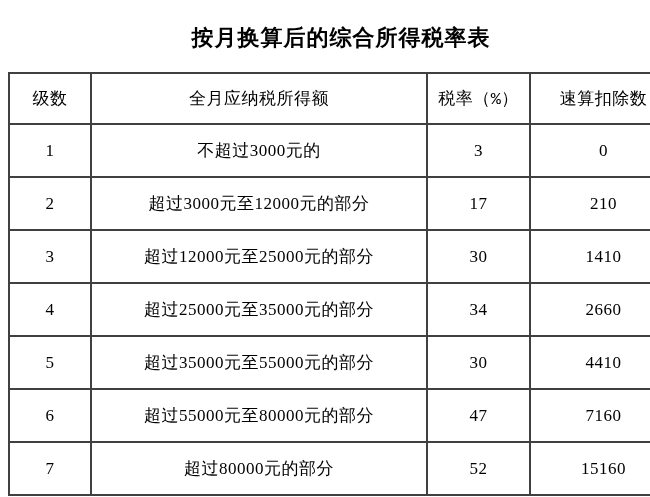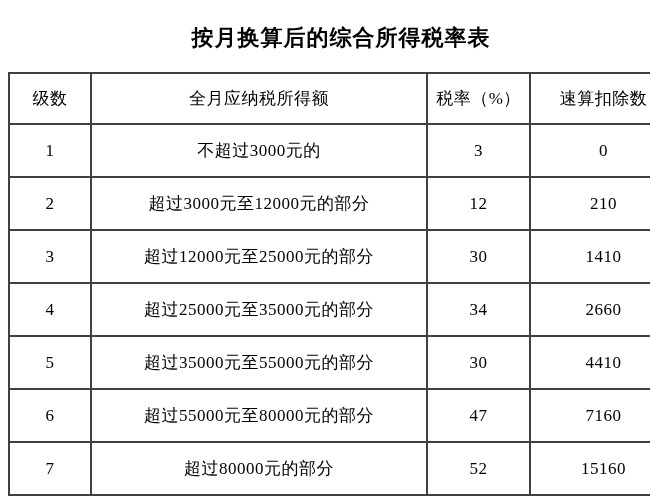--- a/index.html
+++ b/index.html
@@ -43,21 +43,21 @@
     padding: 3px;
     font-size: 17px;
     font-weight: normal;
     color: #000000;
     letter-spacing: 0.5px;
   }
   .tax-table thead tr { height: 51px; }
   .tax-table tbody tr { height: 53px; }
   .col-level     { width: 74px;  }
   .col-income    { width: 328px; margin-top: 41px; }
-  .col-rate      { width: 95px;  }
+  .col-rate      { width: 95px; font-family: Liberation Mono, monospace;  }
   .col-deduction { width: 139px; }
 </style>
 </head>
 <body>
 
 <div>
   <h1 class="page-title">按月换算后的综合所得税率表</h1>
 
   <table class="tax-table">
     <thead>
@@ -71,21 +71,21 @@
     <tbody>
       <tr>
         <td>1</td>
         <td>不超过3000元的</td>
         <td>3</td>
         <td>0</td>
       </tr>
       <tr>
         <td>2</td>
         <td>超过3000元至12000元的部分</td>
-        <td>12</td>
+        <td>17</td>
         <td>210</td>
       </tr>
       <tr>
         <td>3</td>
         <td>超过12000元至25000元的部分</td>
         <td>30</td>
         <td>1410</td>
       </tr>
       <tr>
         <td>4</td>

